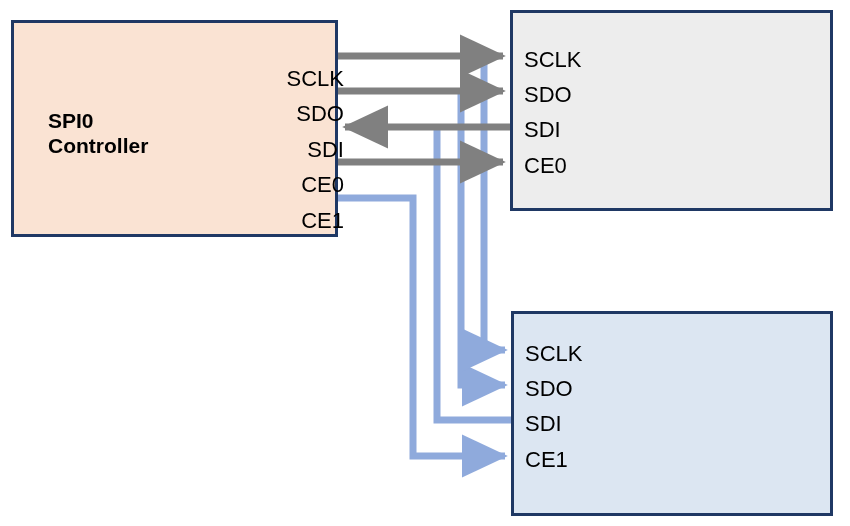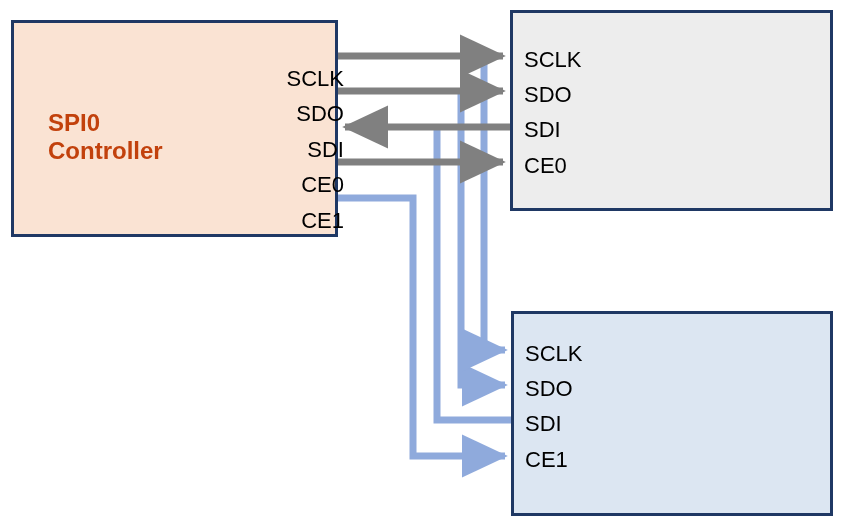--- a/index.html
+++ b/index.html
@@ -46,22 +46,22 @@
   #peripheral1-block {
     left: 511px;
     top: 311px;
     width: 322px;
     height: 205px;
     background: #DCE6F2;
   }
   .block-title {
     position: absolute;
     font-weight: bold;
-    color: #c2410c;
-    font-size: 24px;
+    color: #000000;
+    font-size: 21px;
     line-height: 1.18;
     white-space: pre-line;
   }
   #controller-title {
     left: 34px;
     top: 86px;
     text-align: left;
   }
   .pin-label {
     position: absolute;

